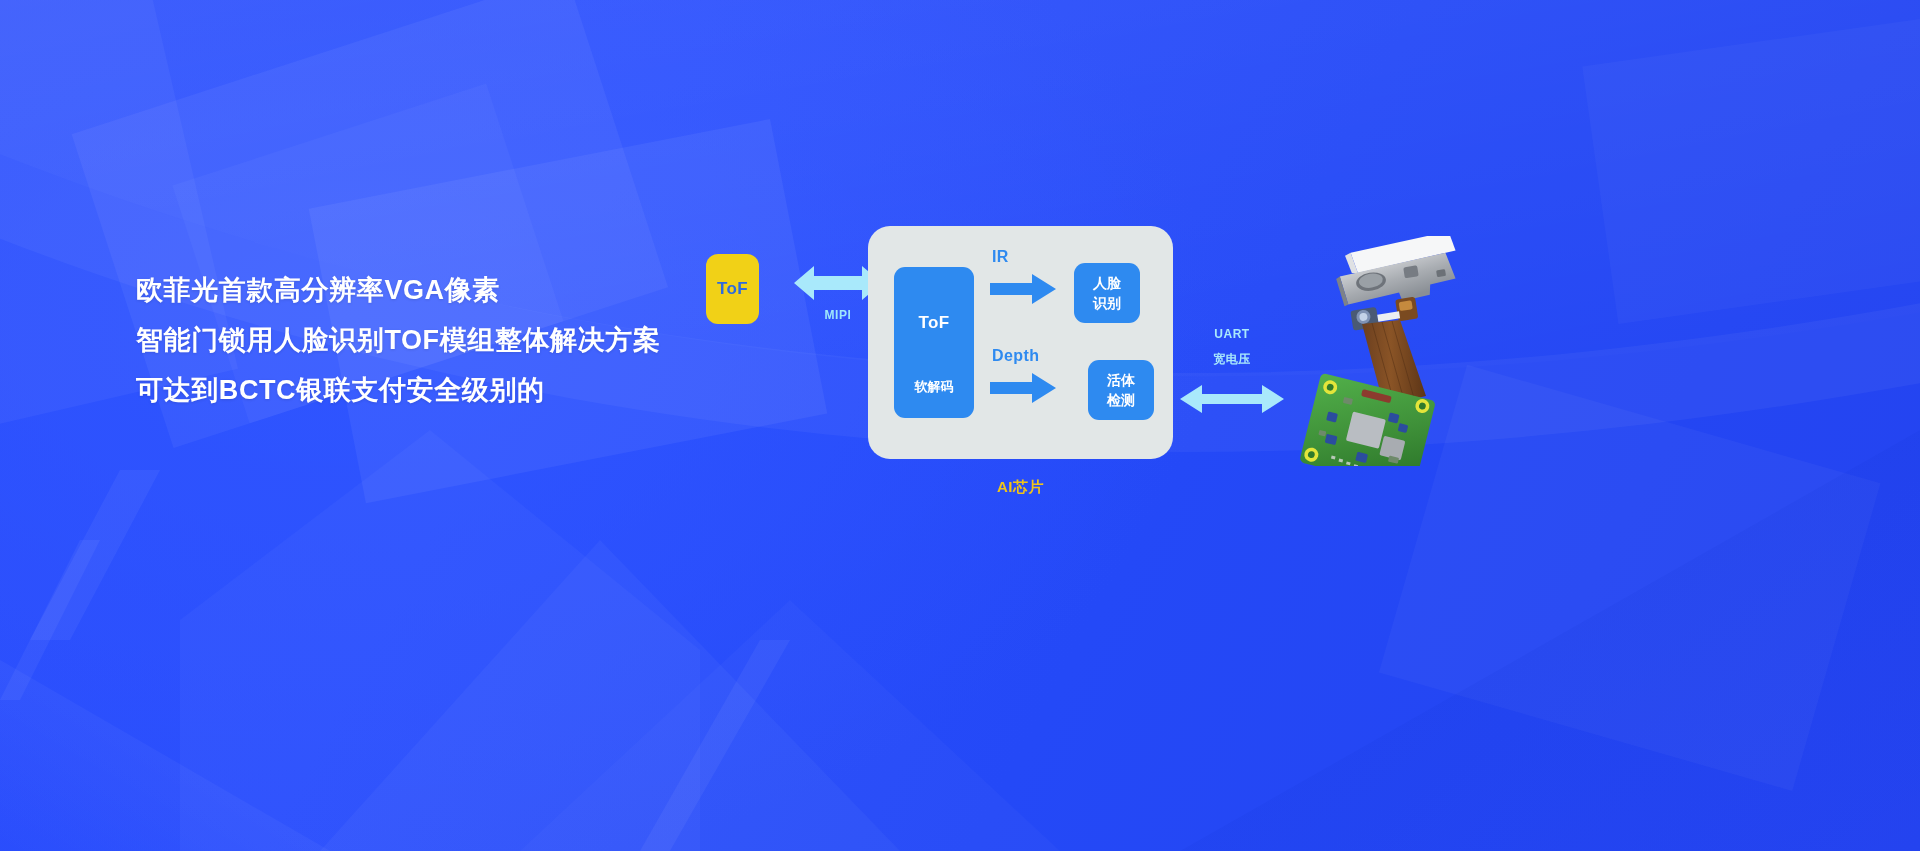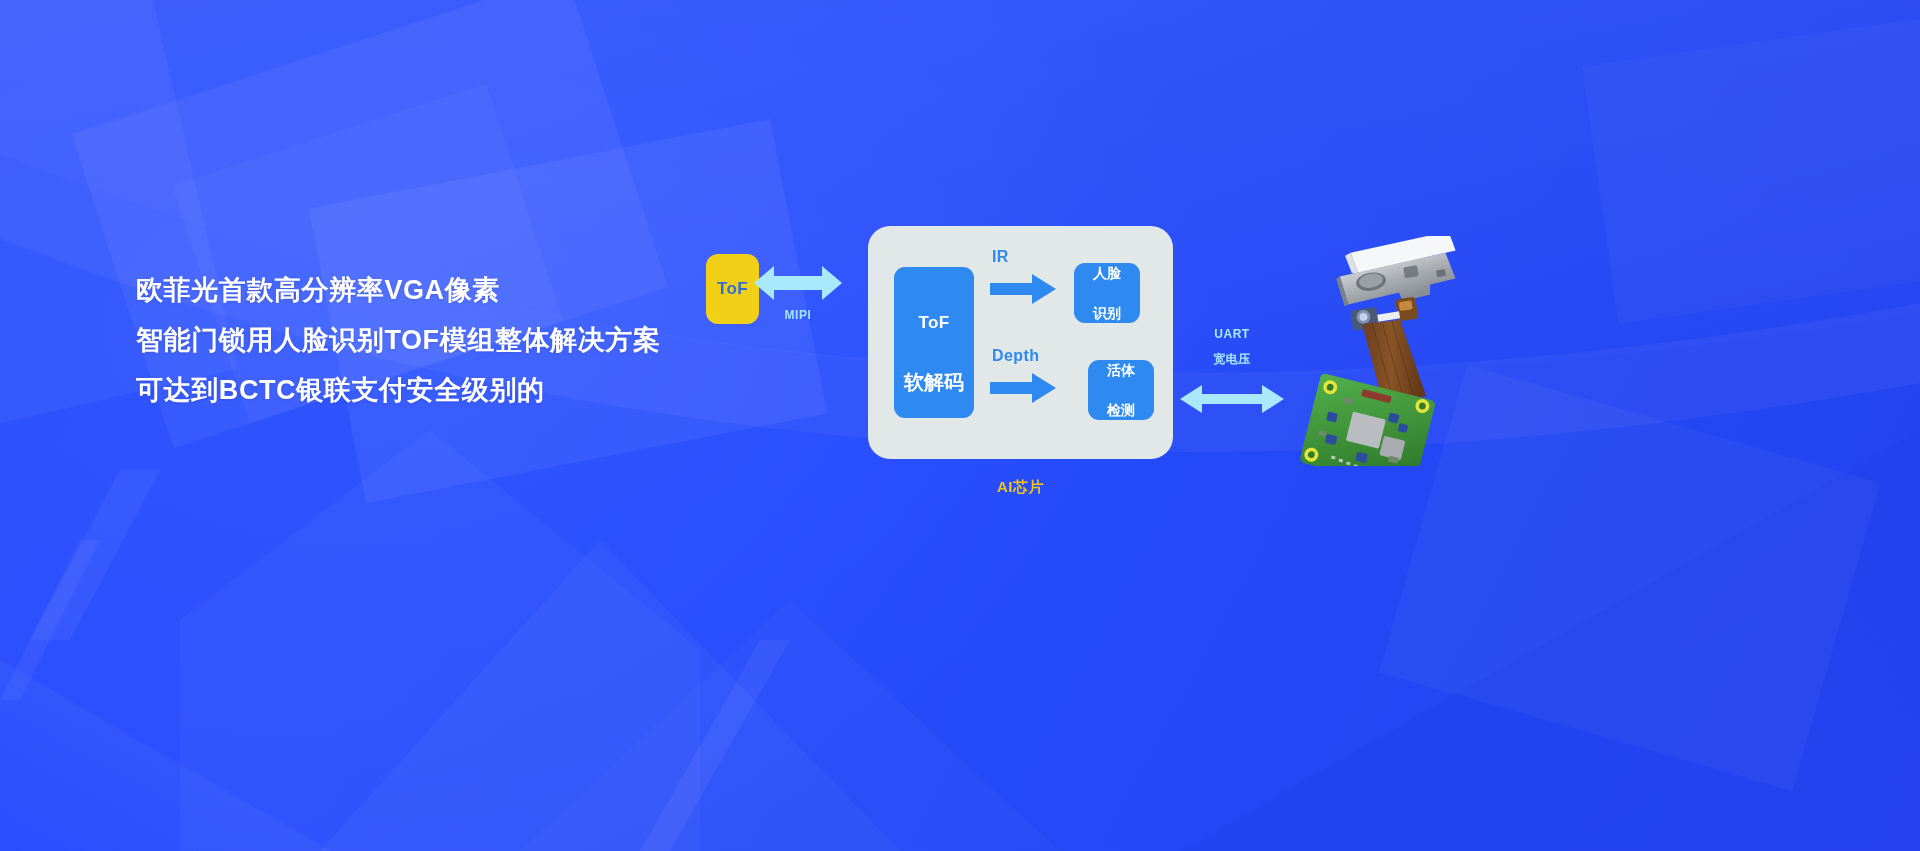--- a/index.html
+++ b/index.html
@@ -51,21 +51,21 @@
     display:flex; align-items:center; justify-content:center;
   }
   #tof-sensor .lbl {
     color:#2f6bdd;
     font-size:17px;
     font-weight:bold;
     letter-spacing:.3px;
   }
 
   
-  #mipi-group { position:absolute; left:754px; top:262px; width:88px; height:70px; }
+  #mipi-group { position:absolute; left:794px; top:262px; width:88px; height:70px; }
   #mipi-group .arrow-wrap { width:88px; height:42px; }
   #mipi-group .mipi-label {
     margin-top:4px;
     text-align:center;
     color:#9fe7fb;
     font-size:12px;
     font-weight:bold;
     letter-spacing:.6px;
   }
 
@@ -89,21 +89,21 @@
   }
   #tof-block .top-lbl {
     position:absolute; top:46px; left:0; right:0;
     text-align:center;
     font-size:17px; font-weight:bold;
     letter-spacing:.3px;
   }
   #tof-block .bot-lbl {
     position:absolute; bottom:22px; left:0; right:0;
     text-align:center;
-    font-size:20px; font-weight:bold;
+    font-size:13px; font-weight:bold;
   }
 
   
   .sig-label {
     position:absolute;
     color:#2E8AF0;
     font-size:16px;
     font-weight:bold;
     letter-spacing:.4px;
   }
@@ -116,21 +116,21 @@
   #arrow-depth { left:122px; top:147px; }
 
   
   .result-block {
     position:absolute;
     width:66px; height:60px;
     background:#2E8AF0;
     border-radius:11px;
     color:#ffffff;
     display:flex; flex-direction:column;
-    align-items:center; justify-content:space-between;
+    align-items:center; justify-content:center;
     font-size:14px; font-weight:bold;
     line-height:20px;
   }
   #block-face  { left:206px; top:37px; }
   #block-live  { left:220px; top:134px; }
 
   
   #chip-caption {
     position:absolute;
     left:868px; top:478px;

